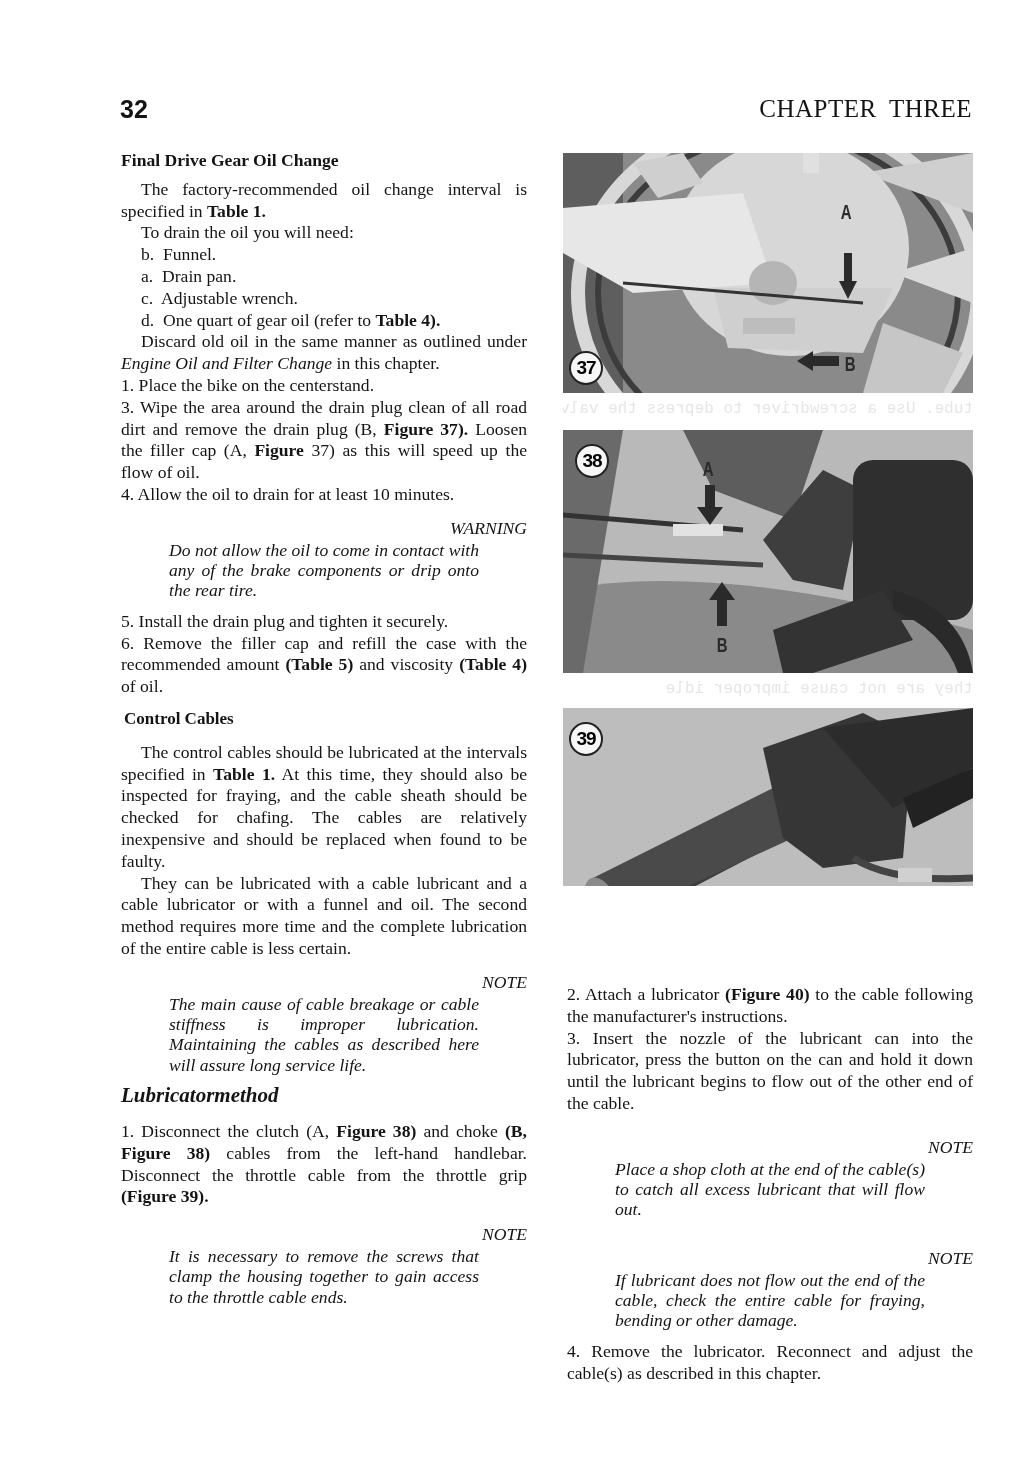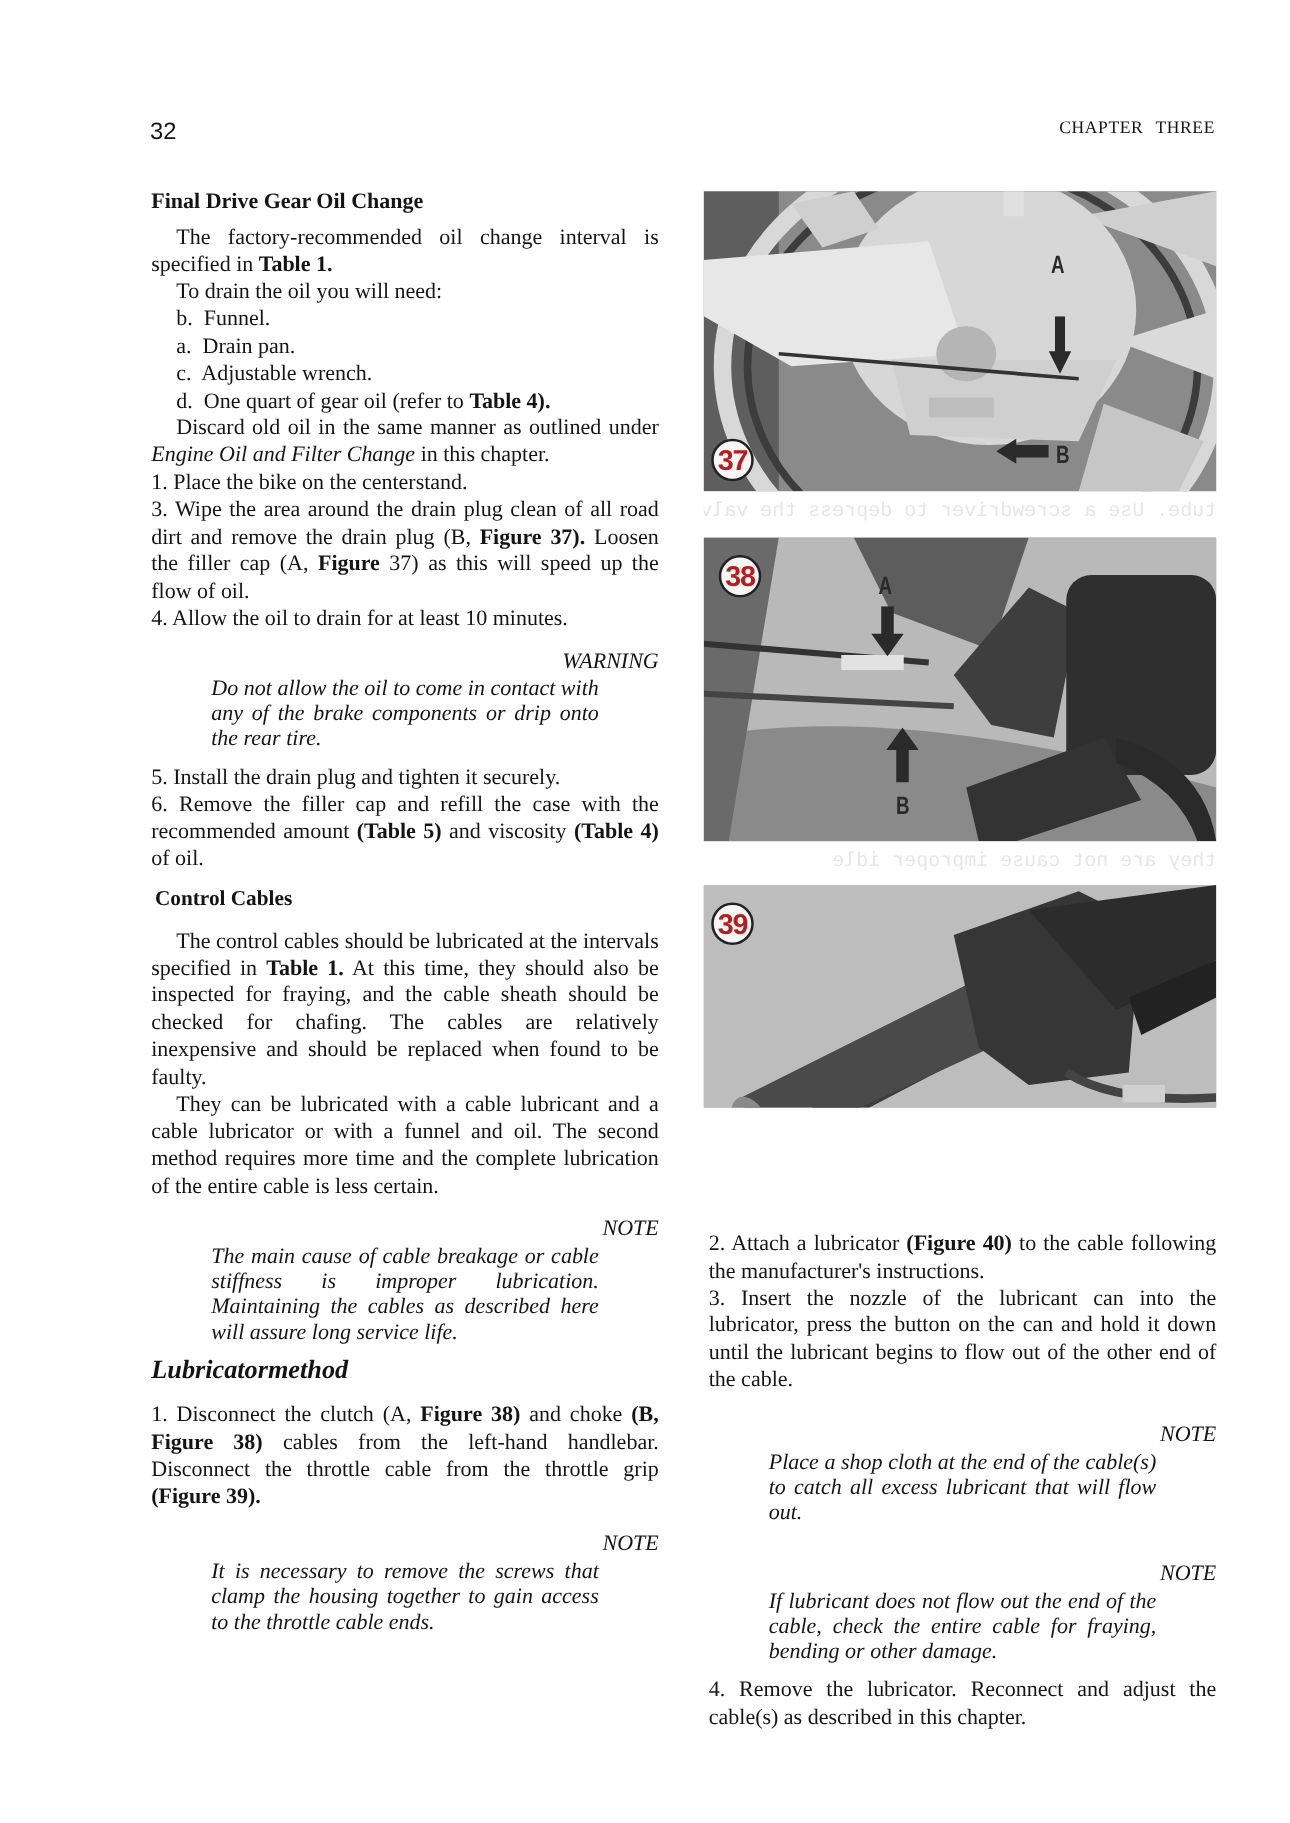--- a/index.html
+++ b/index.html
@@ -1,39 +1,39 @@
 <!DOCTYPE html>
 <html><head>
 <meta charset="utf-8">
 <style>
   html, body { margin: 0; padding: 0; background: #ffffff; }
   body { width: 1032px; height: 1458px; position: relative; overflow: hidden;
          font-family: "Liberation Serif", "DejaVu Serif", serif; color: #141414; }
   .page-number { position: absolute; left: 120px; top: 95px; font-family: "Liberation Sans", "DejaVu Sans", sans-serif;
-                 font-weight: normal; font-size: 19px; }
-  .running-head { position: absolute; right: 60px; top: 95px; font-size: 14px; letter-spacing: 0.5px; word-spacing: 6px; }
+                 font-weight: bold; font-size: 25px; }
+  .running-head { position: absolute; right: 60px; top: 95px; font-size: 25px; letter-spacing: 0.5px; word-spacing: 6px; }
   .col { position: absolute; font-size: 17.6px; line-height: 21.8px; }
   .col-left { left: 121px; top: 150px; width: 406px; }
   .col-right { left: 567px; top: 984px; width: 406px; }
   .col p { margin: 0; text-align: justify; }
   .indent { text-indent: 20px; }
   .step { text-indent: 0; }
   .h1 { font-weight: bold; font-size: 17.6px; margin: 0 0 7px 0; }
   .h2 { font-weight: bold; font-size: 17px; margin: 10px 0 12px 3px; }
   .h3 { font-weight: bold; font-style: italic; font-size: 21px; margin: 10px 0 14px 0; }
   .box { margin: 12px 0 10px 0; }
   .box .label { text-align: right; font-style: italic; }
   .box .body { font-style: italic; margin: 0 48px 0 48px; text-align: justify; line-height: 20.4px; }
   .bold { font-weight: bold; }
   .ital { font-style: italic; }
   .fig { position: absolute; left: 563px; width: 410px; overflow: hidden; background: #9b9b9b; }
   .fig svg { display: block; }
   .fig-badge { position: absolute; width: 30px; height: 30px; border-radius: 50%; background: #f6f6f6;
                border: 2px solid #222; font-family: "Liberation Sans", "DejaVu Sans", sans-serif;
-               font-weight: bold; font-size: 23px; line-height: 30px; text-align: center; color: #b91c1c; letter-spacing: -1px; }
+               font-weight: bold; font-size: 19px; line-height: 30px; text-align: center; color: #000000; letter-spacing: -1px; }
   .fig-letter { position: absolute; font-family: "Liberation Sans", "DejaVu Sans", sans-serif; font-weight: bold;
                 font-size: 20px; color: #2a2a2a; transform: scaleX(0.75); }
   .ghost { position: absolute; left: 563px; width: 410px; font-family: "Liberation Mono", "DejaVu Sans Mono", monospace;
            font-size: 16px; color: #e6e6e6; white-space: nowrap; overflow: hidden; transform: scaleX(-1); }
 </style>
 </head>
 <body>
 
 <div class="page-number">32</div>
 <div class="running-head">CHAPTER THREE</div>

